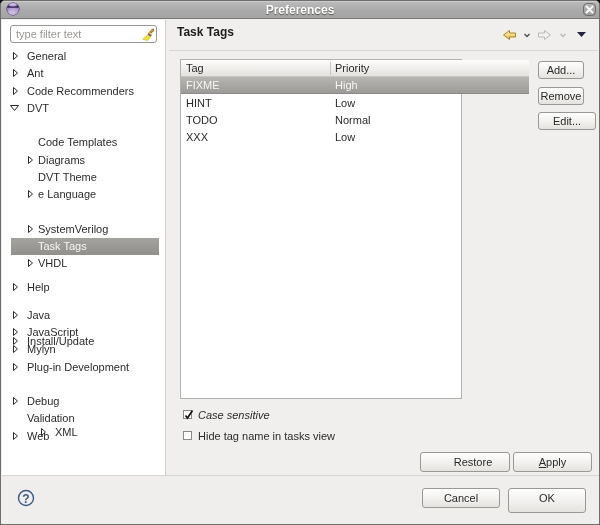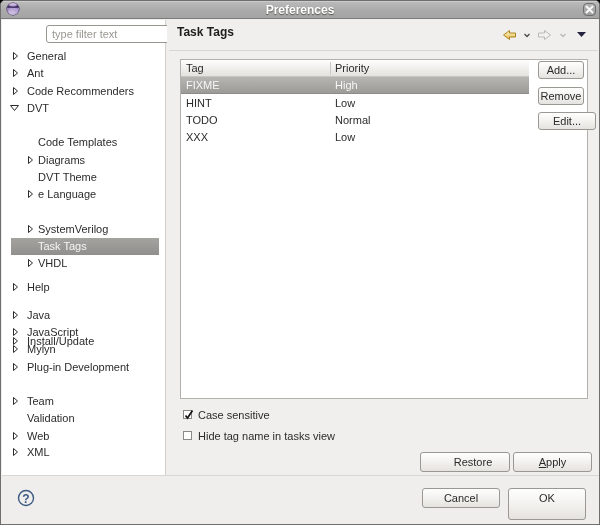--- a/index.html
+++ b/index.html
@@ -29,38 +29,38 @@
   background:linear-gradient(#b3b3b3, #9e9e9e);
 }
 
 #left {
   position:absolute; left:1px; top:19px; width:164px; height:455px;
   background:#fff; border-right:1px solid #d2d0cc;
 }
 #filter {
   position:absolute; left:8px; top:5px; width:147px; height:18px;
   border:1px solid #999691; border-radius:3px; background:#fff;
-  color:#9a9792; line-height:16px; padding-left:5px;margin-left:36px;
+  color:#9a9792; line-height:16px; padding-left:5px;
 }
 #broom { position:absolute; right:1px; top:2px; }
 .trow { position:absolute; left:0; width:164px; height:17px; line-height:17px; }
 .trow .arr { position:absolute; top:4px; }
 .tlabel { position:absolute; }
 #treesel {
   position:absolute; left:9px; width:148px; height:17px;
   background:linear-gradient(#a5a3a0,#918f8c); color:#f5f5f4;
   line-height:17px;
 }
 
 #right { position:absolute; left:166px; top:19px; width:433px; height:455px; background:#f0efed; }
 #rp-title { position:absolute; left:10px; top:5px; font-weight:bold; font-size:12px; color:#1d1d1d; }
 #rp-sep { position:absolute; left:2px; top:30px; width:429px; height:1px; background:#d9d7d3; }
 
 #table {
-  position:absolute; left:13px; top:39px; width:408px; height:340px;
+  position:absolute; left:13px; top:39px; width:282px; height:340px;
   border:1px solid #b3b1ad; background:#fff;
 }
 #thead {
   position:absolute; left:0; top:0; width:348px; height:17px;
   background:linear-gradient(#fdfdfc,#eceae7 70%,#e4e2df);
   border-bottom:1px solid #c8c6c2;
 }
 #thead .c1 { position:absolute; left:5px; top:0; line-height:17px; color:#2b2b2b; }
 #thead .c2 { position:absolute; left:154px; top:0; line-height:17px; color:#2b2b2b; }
 #thead .cd { position:absolute; left:149px; top:2px; width:1px; height:13px; background:#ccc9c5; }
@@ -80,31 +80,31 @@
 #b-add    { left:371px; top:41px;  width:46px; height:18px; line-height:17px; }
 #b-remove { left:371px; top:67px;  width:46px; height:18px; line-height:17px; }
 #b-edit   { left:371px; top:92px;  width:58px; height:18px; line-height:17px; }
 
 .cbrow { position:absolute; left:16px; height:12px; white-space:nowrap; width:250px; }
 .cb {
   position:absolute; left:0; top:1px; width:9px; height:9px;
   border:1px solid #8b8985; background:#fff;
 }
 .cbl { position:absolute; left:15px; top:0; line-height:12px; }
-#cb1 { top:389px; }
+#cb1 { top:389px;font-style:italic; }
 #cb2 { top:410px; }
 
 
 #b-restore { left:253px; top:432px; width:90px; height:20px; line-height:19px;padding-left:16px; }
 #b-apply   { left:346px; top:432px; width:79px; height:20px; line-height:19px; }
 
 #bottombar { position:absolute; left:1px; top:474px; width:598px; height:49px; background:#efeeec; border-top:1px solid #d9d7d3; }
 #helpicon { position:absolute; left:15px; top:13px; }
 #b-cancel { left:420px; top:12px; width:78px; height:20px; line-height:19px; }
-#b-ok     { left:506px; top:12px; width:78px; height:32px; line-height:19px; }
+#b-ok     { left:506px; top:12px; width:78px; height:25px; line-height:19px; }
 </style>
 </head>
 <body>
 <div id="win">
   <div id="titlebar">
     <svg id="orb" width="14" height="14" viewBox="0 0 14 14">
       <defs>
           <clipPath id="oc">
             <circle cx="7" cy="7" r="6"></circle>
           </clipPath>
@@ -228,32 +228,32 @@
       <div class="trow" style="top: 338.5px;">
         <svg class="arr" style="left:11px;top:4px" width="5" height="8" viewBox="0 0 5 8">
           <path d="M0.5 0.5 L4.5 4 L0.5 7.5 Z" fill="#fff" stroke="#2b2b2b" stroke-width="1"></path>
         </svg>
         <span class="tlabel" style="left:25px">Plug-in Development</span>
       </div>
       <div class="trow" style="top: 373px;">
         <svg class="arr" style="left:11px;top:4px" width="5" height="8" viewBox="0 0 5 8">
           <path d="M0.5 0.5 L4.5 4 L0.5 7.5 Z" fill="#fff" stroke="#2b2b2b" stroke-width="1"></path>
         </svg>
-        <span class="tlabel" style="left:25px">Team</span>
+        <span class="tlabel" style="left:25px">Debug</span>
       </div>
       <div class="trow" style="top: 390.25px;">
         <span class="tlabel" style="left:25px">Validation</span>
       </div>
       <div class="trow" style="top: 407.5px;">
         <svg class="arr" style="left:11px;top:4px" width="5" height="8" viewBox="0 0 5 8">
           <path d="M0.5 0.5 L4.5 4 L0.5 7.5 Z" fill="#fff" stroke="#2b2b2b" stroke-width="1"></path>
         </svg>
         <span class="tlabel" style="left:25px">Web</span>
       </div>
-      <div class="trow" style="top: 424px;">
+      <div class="trow" style="top: 404px; margin-left: 28px;">
         <svg class="arr" style="left:11px;top:4px" width="5" height="8" viewBox="0 0 5 8">
           <path d="M0.5 0.5 L4.5 4 L0.5 7.5 Z" fill="#fff" stroke="#2b2b2b" stroke-width="1"></path>
         </svg>
         <span class="tlabel" style="left:25px">XML</span>
       </div>
     </div>
 
   <div id="right">
     <div id="rp-title">Task Tags</div>
     <svg id="toolicons" width="90" height="16" style="position:absolute;left:333px;top:7px" viewBox="0 0 90 16">

